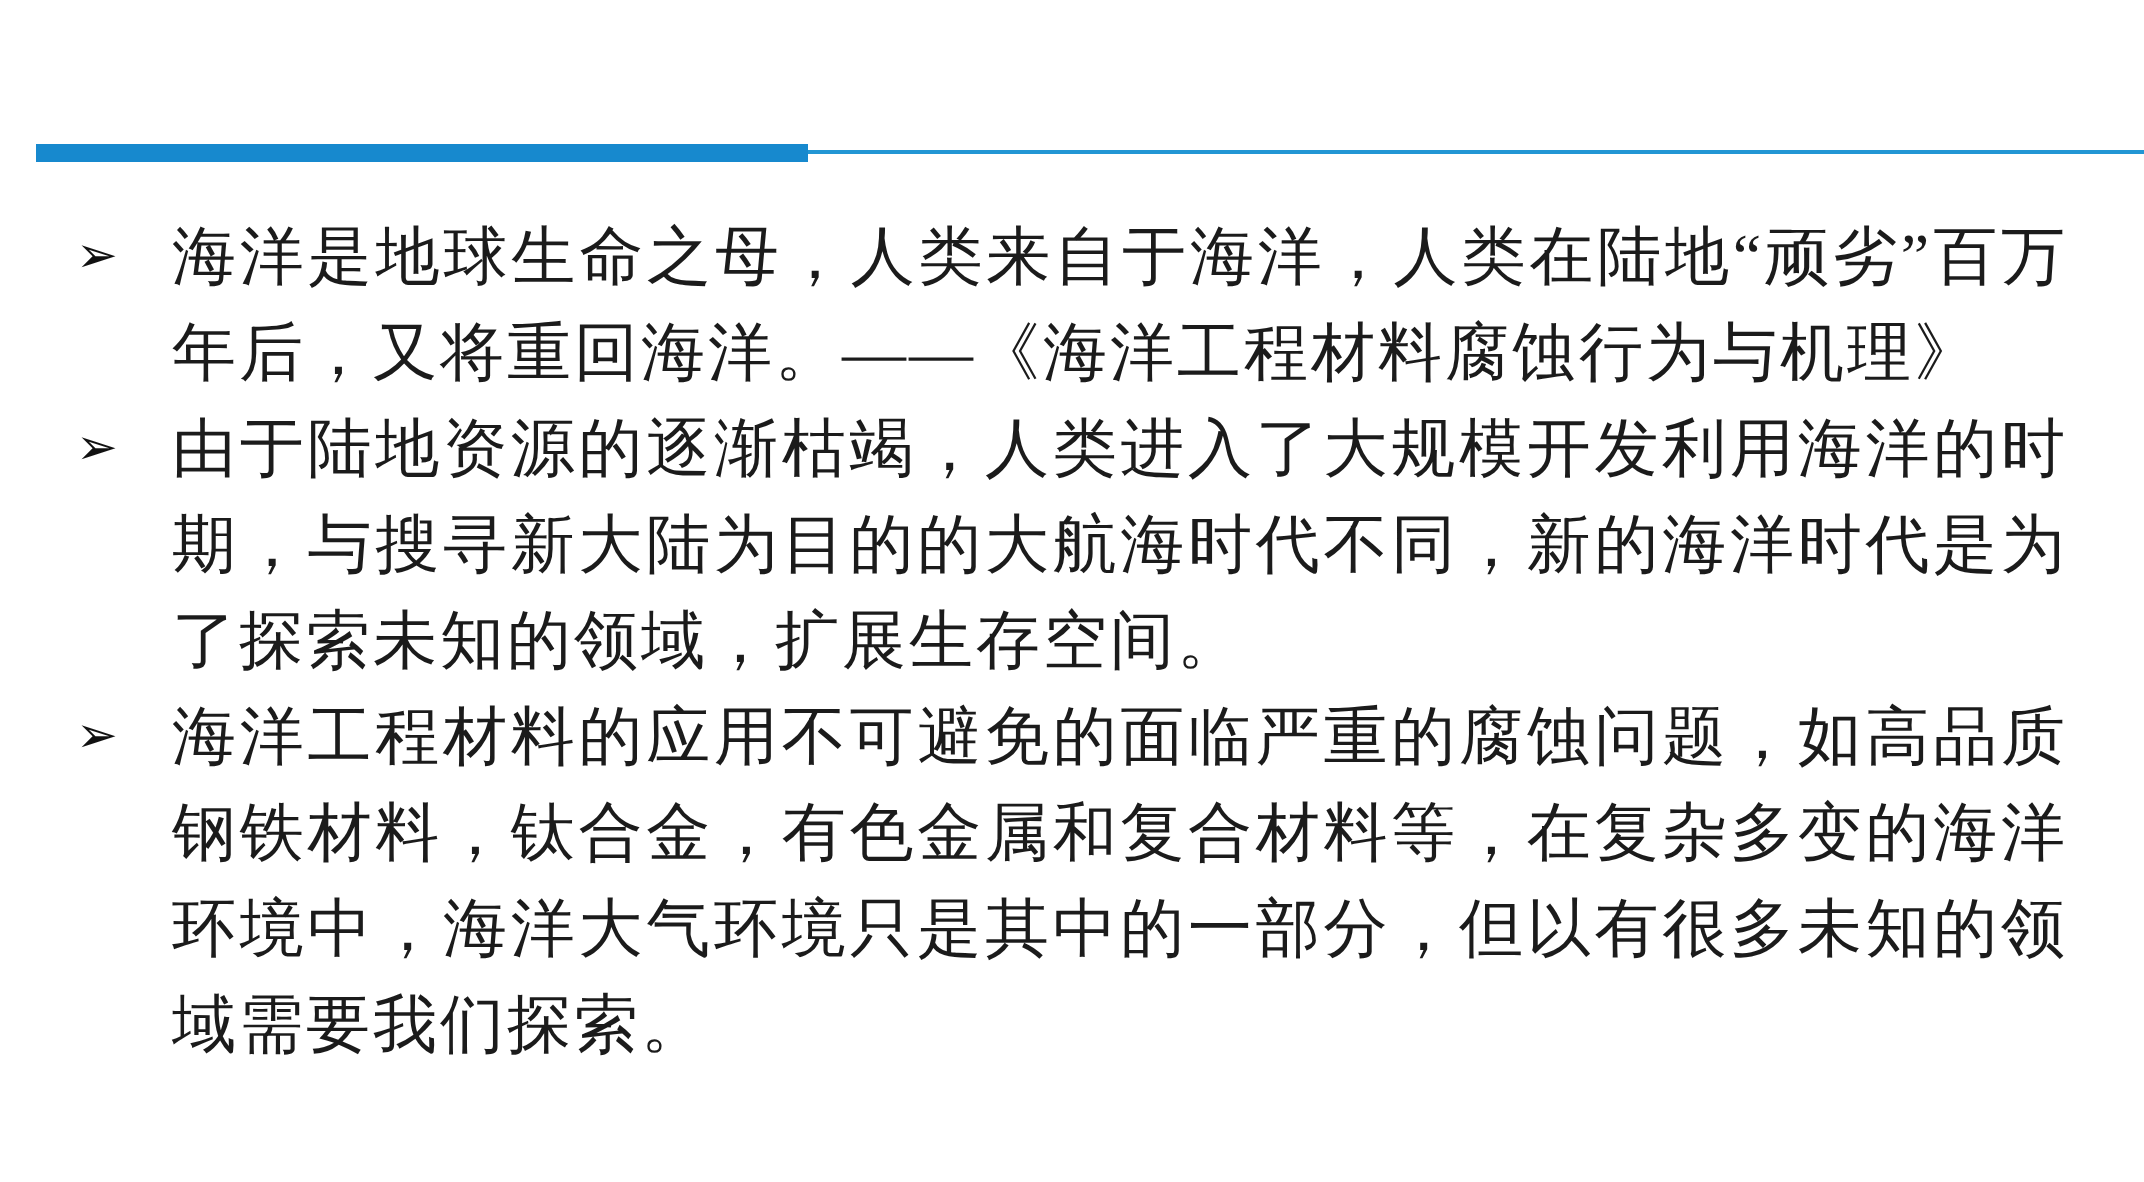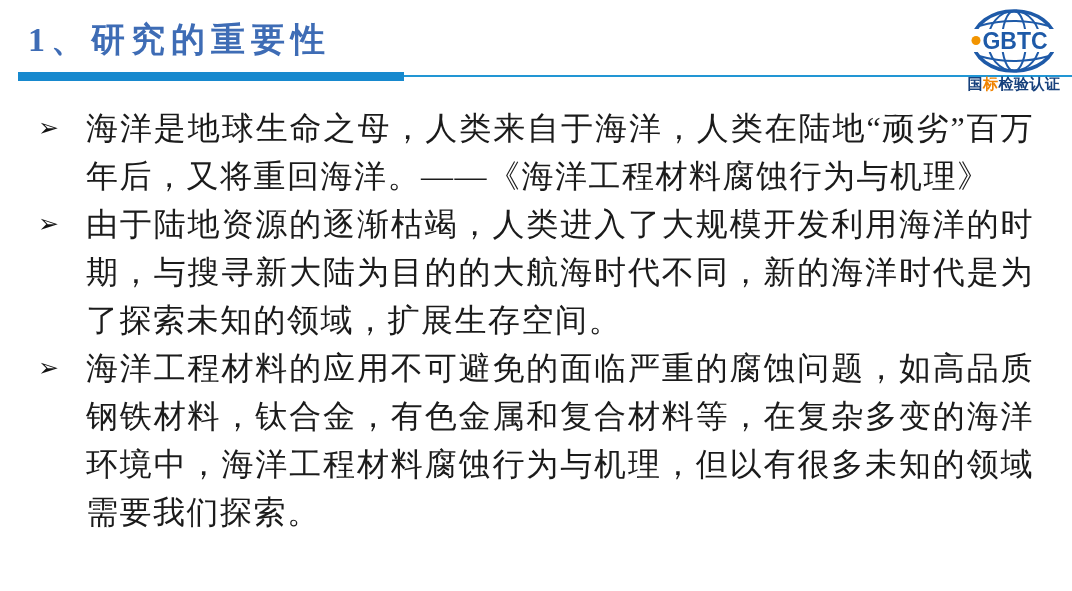--- a/index.html
+++ b/index.html
@@ -53,46 +53,32 @@
     flex:1; font-size:32px; line-height:48px;
     letter-spacing:1.5px;
     text-align:justify; text-justify:inter-character;
   }
 </style>
 </head>
 <body>
 
 <div class="slide">
 
-  <div class="slide-title">1、研究的重要性</div>
   <div class="rule-thick"></div>
   <div class="rule-thin"></div>
 
-  <div class="logo">
-    <svg width="92" height="66" viewBox="0 0 92 66">
-      <ellipse cx="46" cy="33" rx="41" ry="30" fill="#ffffff" stroke="#1E5AA8" stroke-width="3.5"></ellipse>
-      <ellipse cx="46" cy="33" rx="26" ry="30" fill="none" stroke="#1E5AA8" stroke-width="2"></ellipse>
-      <ellipse cx="46" cy="33" rx="12" ry="30" fill="none" stroke="#1E5AA8" stroke-width="2"></ellipse>
-      <path d="M 11 18 Q 46 8 81 18" fill="none" stroke="#1E5AA8" stroke-width="2"></path>
-      <path d="M 11 48 Q 46 58 81 48" fill="none" stroke="#1E5AA8" stroke-width="2"></path>
-      <rect x="0" y="21" width="92" height="23" fill="#ffffff"></rect>
-      <circle cx="8" cy="32.5" r="4.5" fill="#F29400"></circle>
-      <text x="47" y="40.5" text-anchor="middle" font-family="Liberation Sans, sans-serif" font-size="23" font-weight="bold" fill="#1E5AA8">GBTC</text>
-    </svg>
-    <div class="logo-caption"><span>国</span><span class="hl">标</span><span>检验认证</span></div>
-  </div>
 
   <div class="content">
     <div class="bullet">
       <span class="marker">➢</span>
       <span class="text">海洋是地球生命之母，人类来自于海洋，人类在陆地“顽劣”百万年后，又将重回海洋。——《海洋工程材料腐蚀行为与机理》</span>
     </div>
     <div class="bullet">
       <span class="marker">➢</span>
       <span class="text">由于陆地资源的逐渐枯竭，人类进入了大规模开发利用海洋的时期，与搜寻新大陆为目的的大航海时代不同，新的海洋时代是为了探索未知的领域，扩展生存空间。</span>
     </div>
     <div class="bullet">
       <span class="marker">➢</span>
-      <span class="text">海洋工程材料的应用不可避免的面临严重的腐蚀问题，如高品质钢铁材料，钛合金，有色金属和复合材料等，在复杂多变的海洋环境中，海洋工程材料腐蚀行为与机理，但以有很多未知的领域需要我们探索。</span>
+      <span class="text">海洋工程材料的应用不可避免的面临严重的腐蚀问题，如高品质钢铁材料，钛合金，有色金属和复合材料等，在复杂多变的海洋环境中，海洋大气环境只是其中的一部分，但以有很多未知的领域需要我们探索。</span>
     </div>
   </div>
 
 </div>
 
 </body></html>

